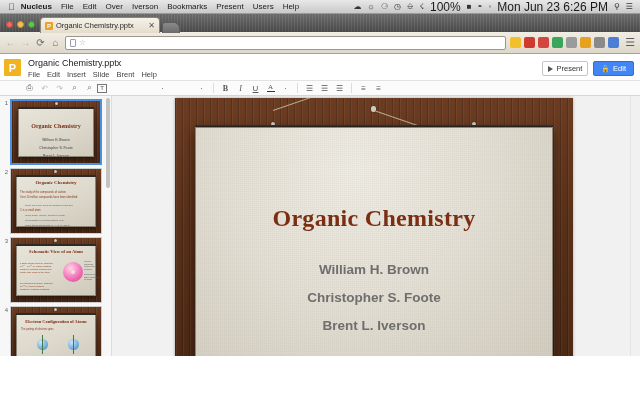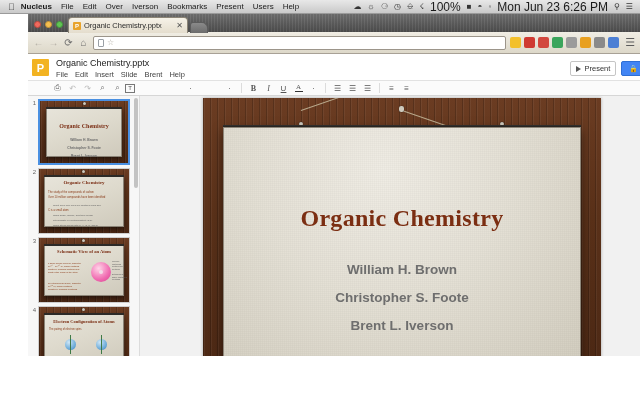--- a/index.html
+++ b/index.html
@@ -20,21 +20,21 @@
     padding:0 4px;
   }
   .mac-apple{ font-size:9px; margin:0 6px 0 4px; }
   .mac-menu-item{ margin-right:9px; white-space:nowrap; }
   .mac-menu-item.bold{ font-weight:bold; }
   .mac-right{ margin-left:auto; display:flex; align-items:center; gap:6px; padding-right:3px;}
   .mac-right .mi{ font-size:8px; color:#333; line-height:1;}
   .mac-clock{ font-size:12px; white-space:nowrap;}
 
   
-  #browser{ width:640px; height:386px; position:relative;padding-left:28px; }
+  #browser{ width:640px; height:386px; position:relative; }
 
   
   #tabstrip{
     height:18px;
     background:linear-gradient(#6e6e6e,#4a4a4a);
     position:relative;
     display:flex; align-items:flex-end;
     background-image:repeating-linear-gradient(90deg,rgba(255,255,255,.05) 0 1px,rgba(0,0,0,.05) 1px 3px),linear-gradient(#707070,#4d4d4d);
   }
   .traffic{ display:flex; gap:4px; align-items:center; padding:0 5px 4px 6px;}

